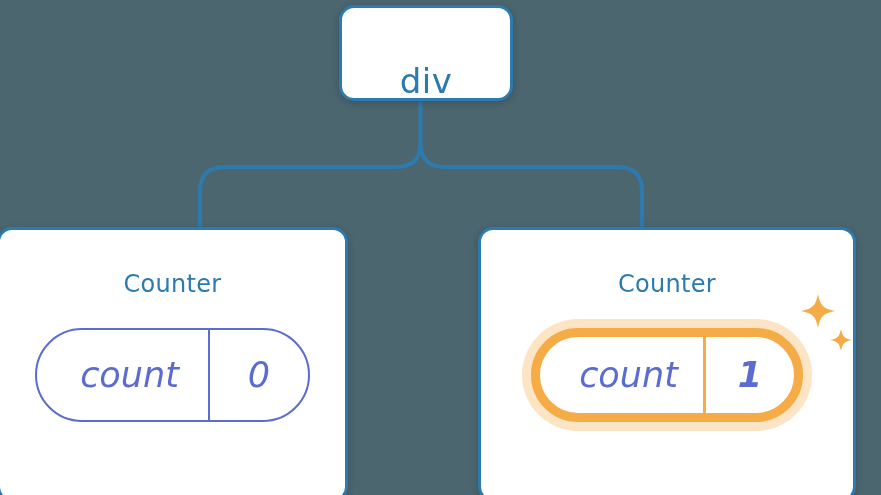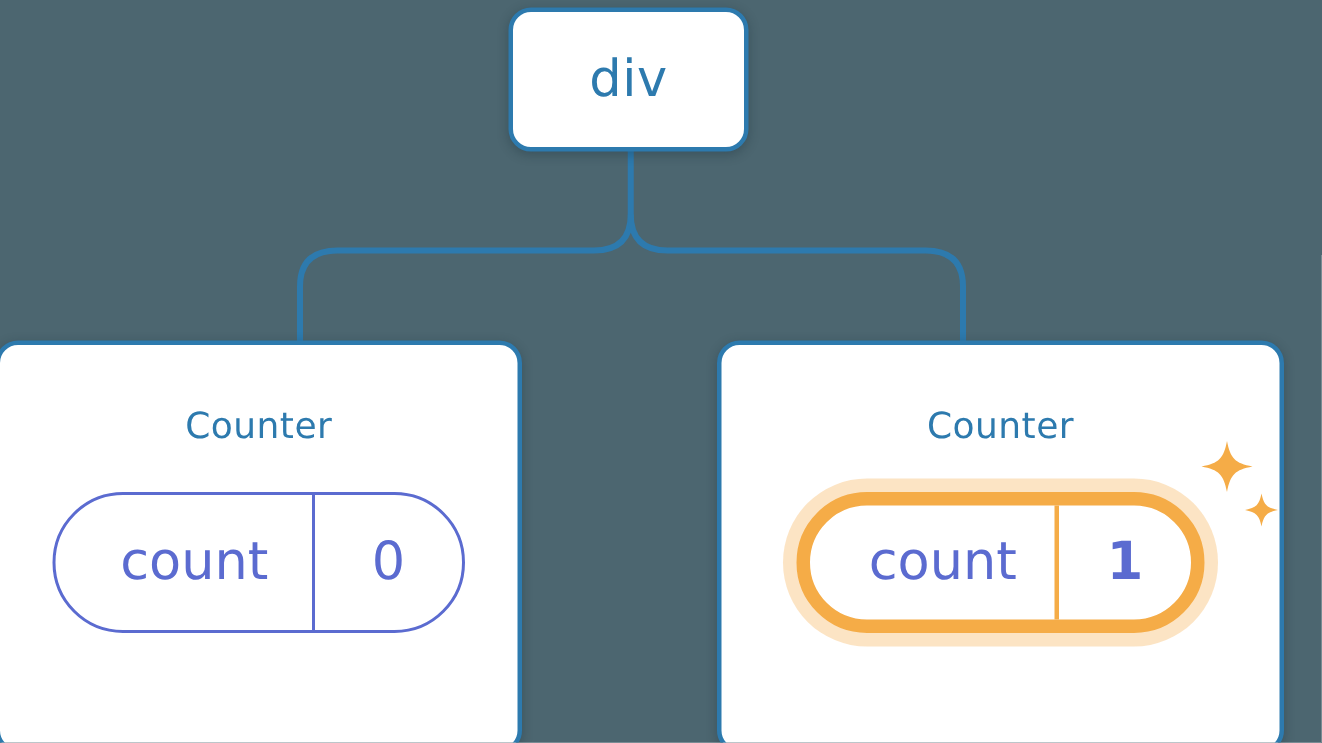--- a/index.html
+++ b/index.html
@@ -39,24 +39,24 @@
     border: 3px solid #2d7aae;
     border-radius: 15px;
     box-sizing: border-box;
     box-shadow: 0 2px 7px rgba(20, 40, 50, 0.30);
   }
 
   
   #node-div {
     left: 339px;
     top: 5px;
-    width: 160px;
+    width: 174px;
     height: 96px;
     display: flex;
-    align-items: center;
+    align-items: flex-end;
     justify-content: center;
   }
   .node-label {
     color: #2d7aae;
     font-size: 34px;
     letter-spacing: 0.4px;
     line-height: 1;
   }
 
   
@@ -82,20 +82,21 @@
     color: #2d7aae;
     font-size: 24px;
     line-height: 1;
     letter-spacing: 0.3px;
   }
 
   
   .pill-wrap {
     position: relative;
     margin-top: 32px;
+    font-style: italic;
   }
   .pill {
     position: relative;
     display: flex;
     align-items: stretch;
     height: 94px;
     border-radius: 47px;
     box-sizing: border-box;
     background: #ffffff;
   }

